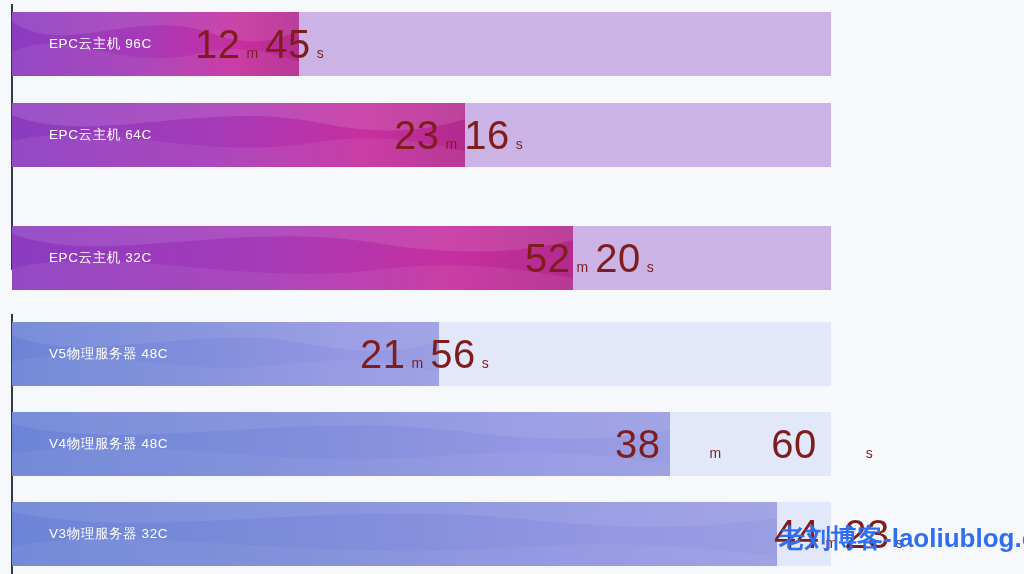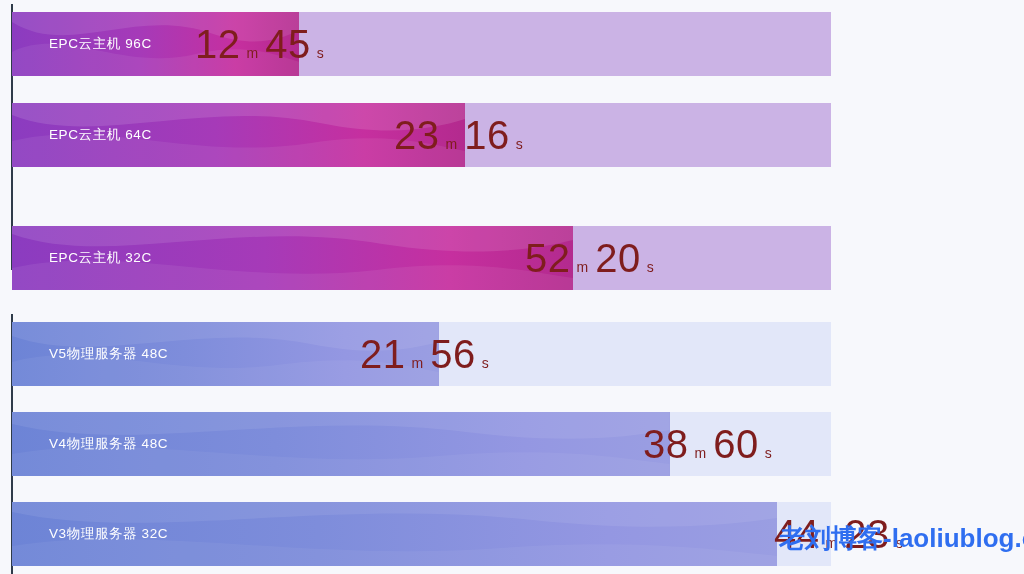--- a/index.html
+++ b/index.html
@@ -202,21 +202,21 @@
 
     <div class="bar-row" style="top:102px;">
       <div class="bar-track track-blue"></div>
       <div class="bar-fill fill-blue" style="width:80.3%;">
         <svg class="wave" viewBox="0 0 1000 64" preserveAspectRatio="none">
           <path d="M0 12 C 190 42, 420 -2, 690 20 C 840 32, 930 26, 1000 18 L1000 0 L0 0 Z" fill="#ffffff" opacity="0.08"></path>
           <path d="M0 42 C 190 20, 390 58, 650 44 C 820 34, 930 46, 1000 52 L1000 64 L0 64 Z" fill="#ffffff" opacity="0.05"></path>
         </svg>
       </div>
       <div class="bar-label">V4物理服务器 48C</div>
-      <div class="bar-value" style="left:631px;">
+      <div class="bar-value" style="left:603px;gap:43px;">
         <span class="v-num">38</span>
         <span class="v-unit">m</span>
         <span class="v-num">60</span>
         <span class="v-unit last">s</span>
       </div>
     </div>
 
     <div class="bar-row" style="top:192px;">
       <div class="bar-track track-blue"></div>
       <div class="bar-fill fill-blue" style="width:93.4%;">

